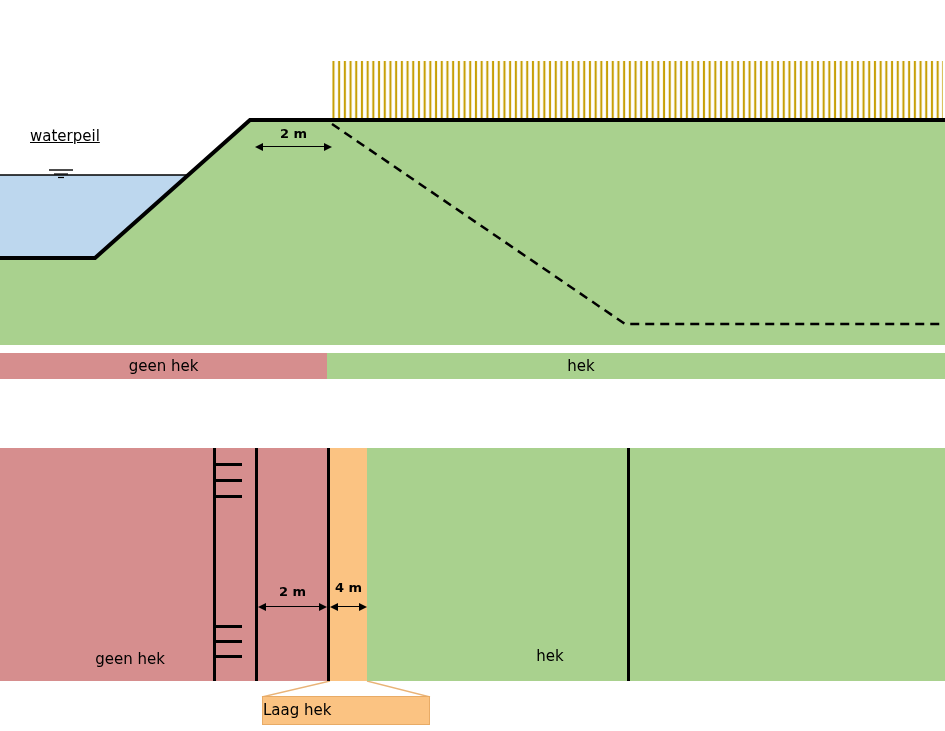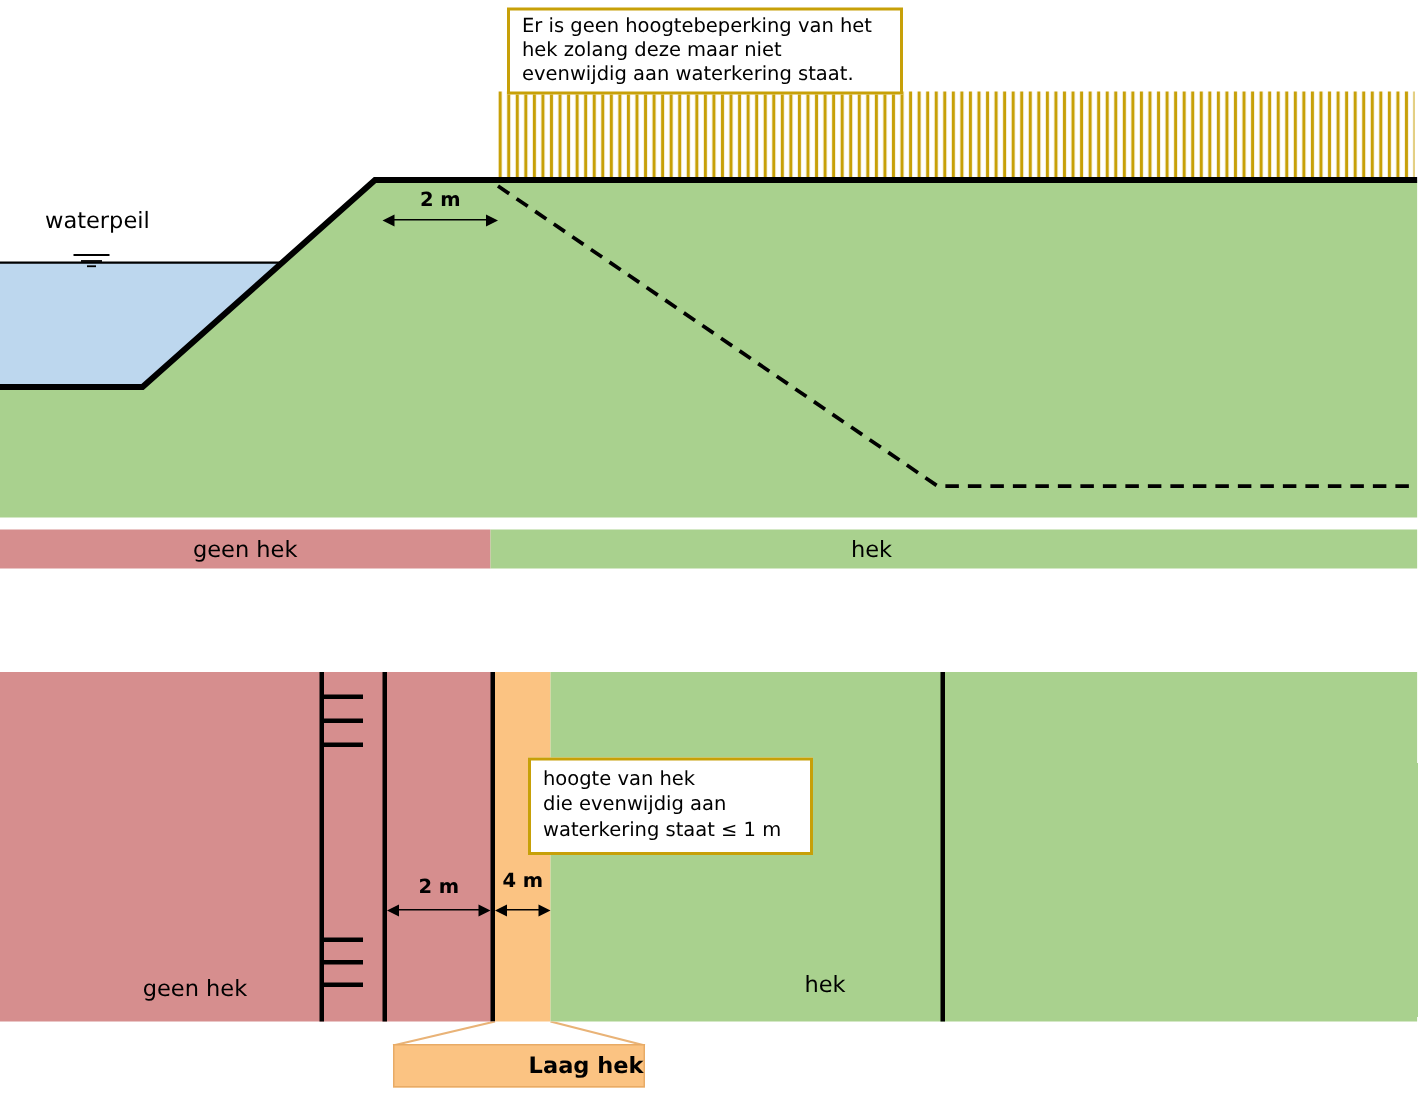--- a/index.html
+++ b/index.html
@@ -58,21 +58,21 @@
   .dim-arrow::after  { right:0; border-left:8px solid #000; }
 
   .dim-label { position:absolute; font-size:13px; text-align:center;font-weight:bold; }
   .zone-label { position:absolute; font-size:15px; text-align:center; }
 
   .callout-box {
     position:absolute; left:262px; top:696px; width:168px; height:29px;
     background: var(--c-orange, #FBC382);
     border:1px solid #E8AB66;
     box-sizing:border-box;
-    text-align:right; font-size:15px; line-height:27px;font-weight:bold;
+    text-align:left; font-size:15px; line-height:27px;
   }
 </style>
 </head>
 <body>
 
 <div class="canvas">
 
   <svg class="abs" style="left:0; top:0;" width="945" height="350" viewBox="0 0 945 350">
     <defs>
       <pattern id="fenceHatch" width="5.7" height="57" patternUnits="userSpaceOnUse">
@@ -85,30 +85,27 @@
     <rect x="332" y="61" width="611" height="57" fill="url(#fenceHatch)"></rect>
     <polyline points="0,258 95,258 250,120 945,120" fill="none" stroke="#000" stroke-width="4"></polyline>
     <polyline points="332,124 625,324 945,324" fill="none" stroke="#000" stroke-width="2.5" stroke-dasharray="9 6"></polyline>
     <g>
       <line x1="49" y1="170" x2="73" y2="170" stroke="#000" stroke-width="1.4"></line>
       <line x1="54" y1="174" x2="68" y2="174" stroke="#000" stroke-width="1.2"></line>
       <line x1="58" y1="177.5" x2="64" y2="177.5" stroke="#000" stroke-width="1.2"></line>
     </g>
   </svg>
 
-  <div class="abs" style="left:30px; top:138px; font-size:15px;">waterpeil</div>
+  <div class="abs" style="left:30px; top:127px; font-size:15px;text-decoration:underline;">waterpeil</div>
 
   <div class="dim-label" style="left:255px; top:126px; width:77px;">2 m</div>
   <div class="dim-arrow" style="left:255px; top:142px; width:77px;">
       <span class="shaft"></span>
     </div>
 
-  <div class="note-box pre" style="left:338px; top:5px; width:264px;">Er is geen hoogtebeperking van het
-hek zolang deze maar niet
-evenwijdig aan waterkering staat.</div>
 
   <div class="legend-strip">
     <div class="legend-seg red">
       <div class="legend-label" style="left:0; width:327px;">geen hek</div>
     </div>
     <div class="legend-seg green">
       <div class="legend-label" style="left:194px; width:120px;">hek</div>
     </div>
   </div>
 
@@ -135,23 +132,20 @@
       </div>
 
     <div class="dim-label" style="left:326px; top:132px; width:45px;">4 m</div>
     <div class="dim-arrow" style="left:330px; top:154px; width:37px;">
         <span class="shaft"></span>
       </div>
 
     <div class="zone-label" style="left:70px; top:202px; width:120px;">geen hek</div>
     <div class="zone-label" style="left:505px; top:199px; width:90px;">hek</div>
 
-    <div class="note-box pre" style="left:352px; top:57px; width:190px; padding:5px 8px; line-height:1.3;">hoogte van hek
-die evenwijdig aan
-waterkering staat ≤ 1 m</div>
   </div>
 
   <svg class="abs" style="left:250px; top:681px;" width="195" height="16" viewBox="0 0 195 16">
     <line class="leader-line" x1="80" y1="0" x2="12" y2="16"></line>
     <line class="leader-line" x1="117" y1="0" x2="180" y2="16"></line>
   </svg>
   <div class="callout-box">Laag hek</div>
 
 </div>
 

